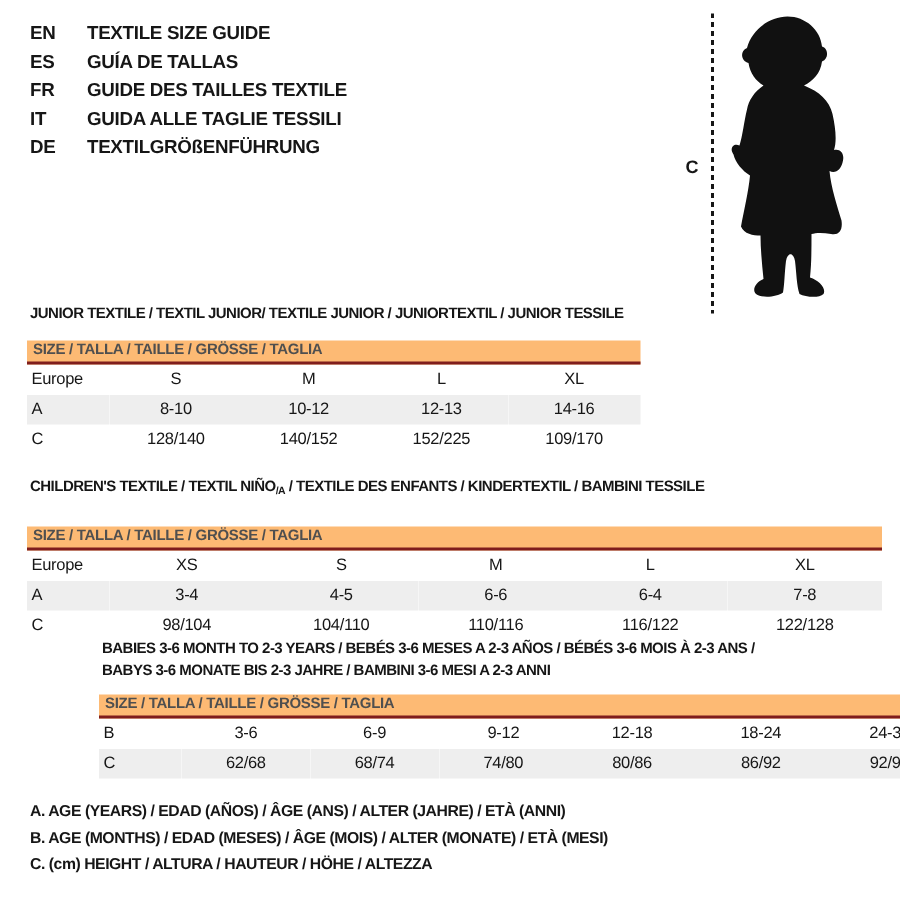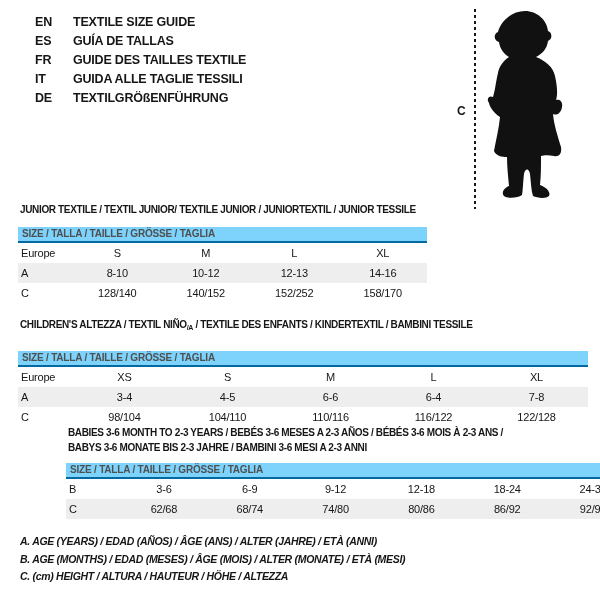--- a/index.html
+++ b/index.html
@@ -4,21 +4,21 @@
 <style>
   html,body{margin:0;padding:0;}
   body{
     width:600px;height:600px;position:relative;background:#ffffff;
     font-family:"Liberation Sans","DejaVu Sans",sans-serif;
     color:#161616;overflow:hidden;
   }
   
   .lang-block{position:absolute;left:20px;top:13px;}
   .lang-row{display:flex;line-height:19px;font-weight:bold;font-size:12.5px;letter-spacing:-0.2px;}
-  .lang-code{width:38px;flex:0 0 38px;margin-left:15px;}
+  .lang-code{width:38px;flex:0 0 38px;}
   .lang-title{white-space:nowrap;}
 
   
   .dotted-line{
     position:absolute;left:474px;top:9px;width:2px;height:200px;
     background:repeating-linear-gradient(to bottom,#161616 0 2.8px,transparent 2.8px 6px);
   }
   .figure-label{position:absolute;left:457px;top:104px;font-weight:bold;font-size:12px;}
   .baby-svg{position:absolute;left:481px;top:8px;width:88px;height:198px;}
 
@@ -27,21 +27,21 @@
   .sec1{top:204px;width:409px;}
   .sec2{top:319px;width:570px;}
   .sec3{top:425px;width:570px;margin-left:48px;}
   .sec-title{
     font-size:10px;font-weight:bold;letter-spacing:-0.35px;
     line-height:12px;padding-left:2px;white-space:nowrap;
   }
   .sec3 .sec-title{line-height:15px;}
   .subsc{font-size:7px;vertical-align:-2px;}
   .size-bar{
-    background:#7dd3fc;border-bottom:2px solid #0369a1;color:#4f4f4f;
+    background:#fdba74;border-bottom:2px solid #7f1d1d;color:#4f4f4f;
     font-weight:bold;font-size:10px;letter-spacing:-0.2px;
     height:14px;line-height:14px;padding-left:4px;white-space:nowrap;
   }
   .sec1 .size-bar{margin-top:11px;}
   .sec2 .size-bar{margin-top:17px;}
   .sec3 .size-bar{margin-top:8px;}
 
   table.size-table{
     border-collapse:collapse;width:100%;table-layout:fixed;
     font-size:11px;color:#161616;
@@ -49,21 +49,21 @@
   .size-table td{
     height:20px;text-align:center;padding:0;letter-spacing:-0.2px;
     overflow:hidden;white-space:nowrap;
   }
   .size-table td.lbl{text-align:left;padding-left:3px;}
   .size-table tr.shade{background:#eeeeee;}
   col.c-label{width:55px;}
 
   
   .notes{position:absolute;left:20px;top:533px;font-weight:bold;
-    font-size:10.5px;line-height:17.6px;letter-spacing:-0.3px;font-style:italic;}
+    font-size:10.5px;line-height:17.6px;letter-spacing:-0.3px;}
   .note-line{white-space:nowrap;}
 </style>
 </head>
 <body>
 
 <div class="lang-block">
   <div class="lang-row">
     <span class="lang-code">EN</span>
     <span class="lang-title">TEXTILE SIZE GUIDE</span>
   </div>
@@ -143,30 +143,30 @@
         <td class="lbl">A</td>
         <td>8-10</td>
         <td>10-12</td>
         <td>12-13</td>
         <td>14-16</td>
       </tr>
       <tr>
         <td class="lbl">C</td>
         <td>128/140</td>
         <td>140/152</td>
-        <td>152/252</td>
-        <td>158/170</td>
+        <td>152/225</td>
+        <td>109/170</td>
       </tr>
     </tbody>
   </table>
 </div>
 
 <div class="section sec2">
   <div class="sec-title">
-    <span>CHILDREN'S ALTEZZA / TEXTIL NIÑO</span><span class="subsc">/A</span><span> / TEXTILE DES ENFANTS / KINDERTEXTIL / BAMBINI TESSILE</span>
+    <span>CHILDREN'S TEXTILE / TEXTIL NIÑO</span><span class="subsc">/A</span><span> / TEXTILE DES ENFANTS / KINDERTEXTIL / BAMBINI TESSILE</span>
   </div>
   <div class="size-bar">SIZE / TALLA / TAILLE / GRÖSSE / TAGLIA</div>
   <table class="size-table">
     <colgroup>
         <col class="c-label">
         <col>
         <col>
         <col>
         <col>
         <col>

